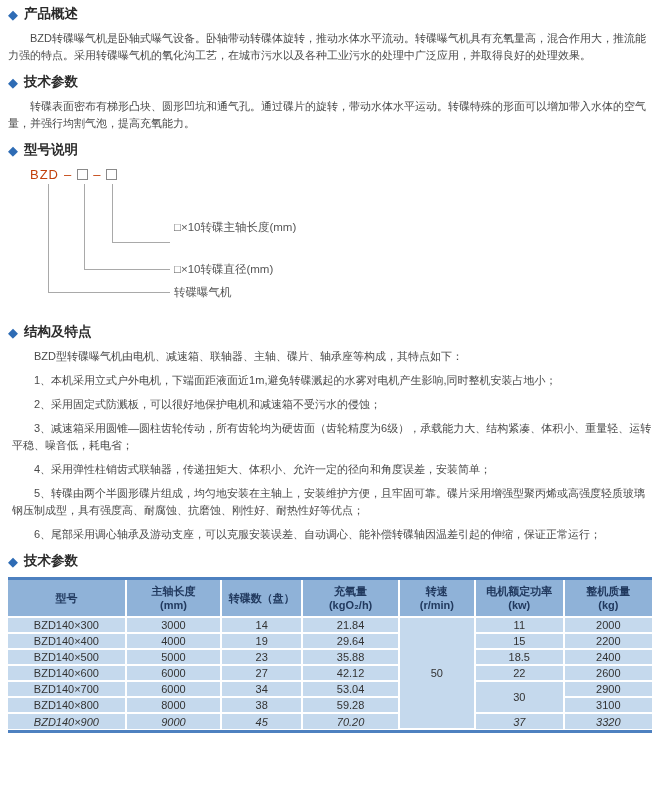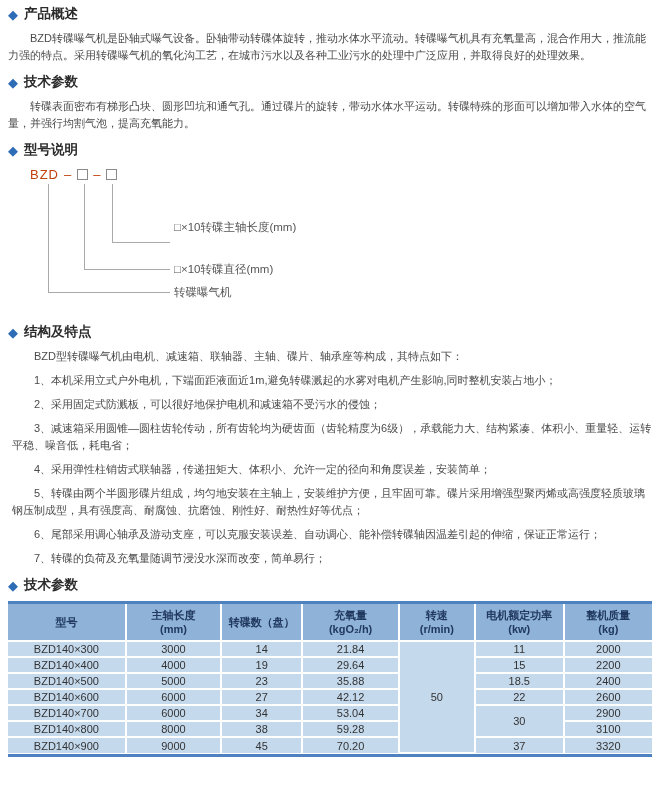--- a/index.html
+++ b/index.html
@@ -58,21 +58,21 @@
     font-size:11px; line-height:14px; padding:4px 1px; text-align:center;
   }
   table.param td {
     background:#c5d9ed; color:#333;
     font-size:11px; padding:0 1px; height:16px; text-align:center;
   }
   table.param th, table.param td { border:2px solid #ffffff; }
   table.param tr > *:first-child { border-left:0; }
   table.param tr > *:last-child  { border-right:0; }
   table.param thead th { border-top:0; }
-  table.param tbody tr:last-child td { border-bottom:0; }
+  table.param tbody tr:last-child td { border-bottom:0;font-style:italic; }
 </style>
 </head>
 <body>
 
 <div class="page">
 
   <div class="sec">
     <h2 class="sec-title">
       <span class="diamond">◆</span>
       <span>产品概述</span>
@@ -122,21 +122,20 @@
       <span>结构及特点</span>
     </h2>
     <p class="feature">BZD型转碟曝气机由电机、减速箱、联轴器、主轴、碟片、轴承座等构成，其特点如下：</p>
     <div>
       <p class="feature">1、本机采用立式户外电机，下端面距液面近1m,避免转碟溅起的水雾对电机产生影响,同时整机安装占地小；</p>
       <p class="feature">2、采用固定式防溅板，可以很好地保护电机和减速箱不受污水的侵蚀；</p>
       <p class="feature">3、减速箱采用圆锥—圆柱齿轮传动，所有齿轮均为硬齿面（齿轮精度为6级），承载能力大、结构紧凑、体积小、重量轻、运转平稳、噪音低，耗电省；</p>
       <p class="feature">4、采用弹性柱销齿式联轴器，传递扭矩大、体积小、允许一定的径向和角度误差，安装简单；</p>
       <p class="feature">5、转碟由两个半圆形碟片组成，均匀地安装在主轴上，安装维护方便，且牢固可靠。碟片采用增强型聚丙烯或高强度轻质玻璃钢压制成型，具有强度高、耐腐蚀、抗磨蚀、刚性好、耐热性好等优点；</p>
       <p class="feature">6、尾部采用调心轴承及游动支座，可以克服安装误差、自动调心、能补偿转碟轴因温差引起的伸缩，保证正常运行；</p>
-      <p class="feature">7、转碟的负荷及充氧量随调节浸没水深而改变，简单易行；</p>
     </div>
   </div>
 
   <div class="sec">
     <h2 class="sec-title">
       <span class="diamond">◆</span>
       <span>技术参数</span>
     </h2>
 
     <div class="table-wrap">

